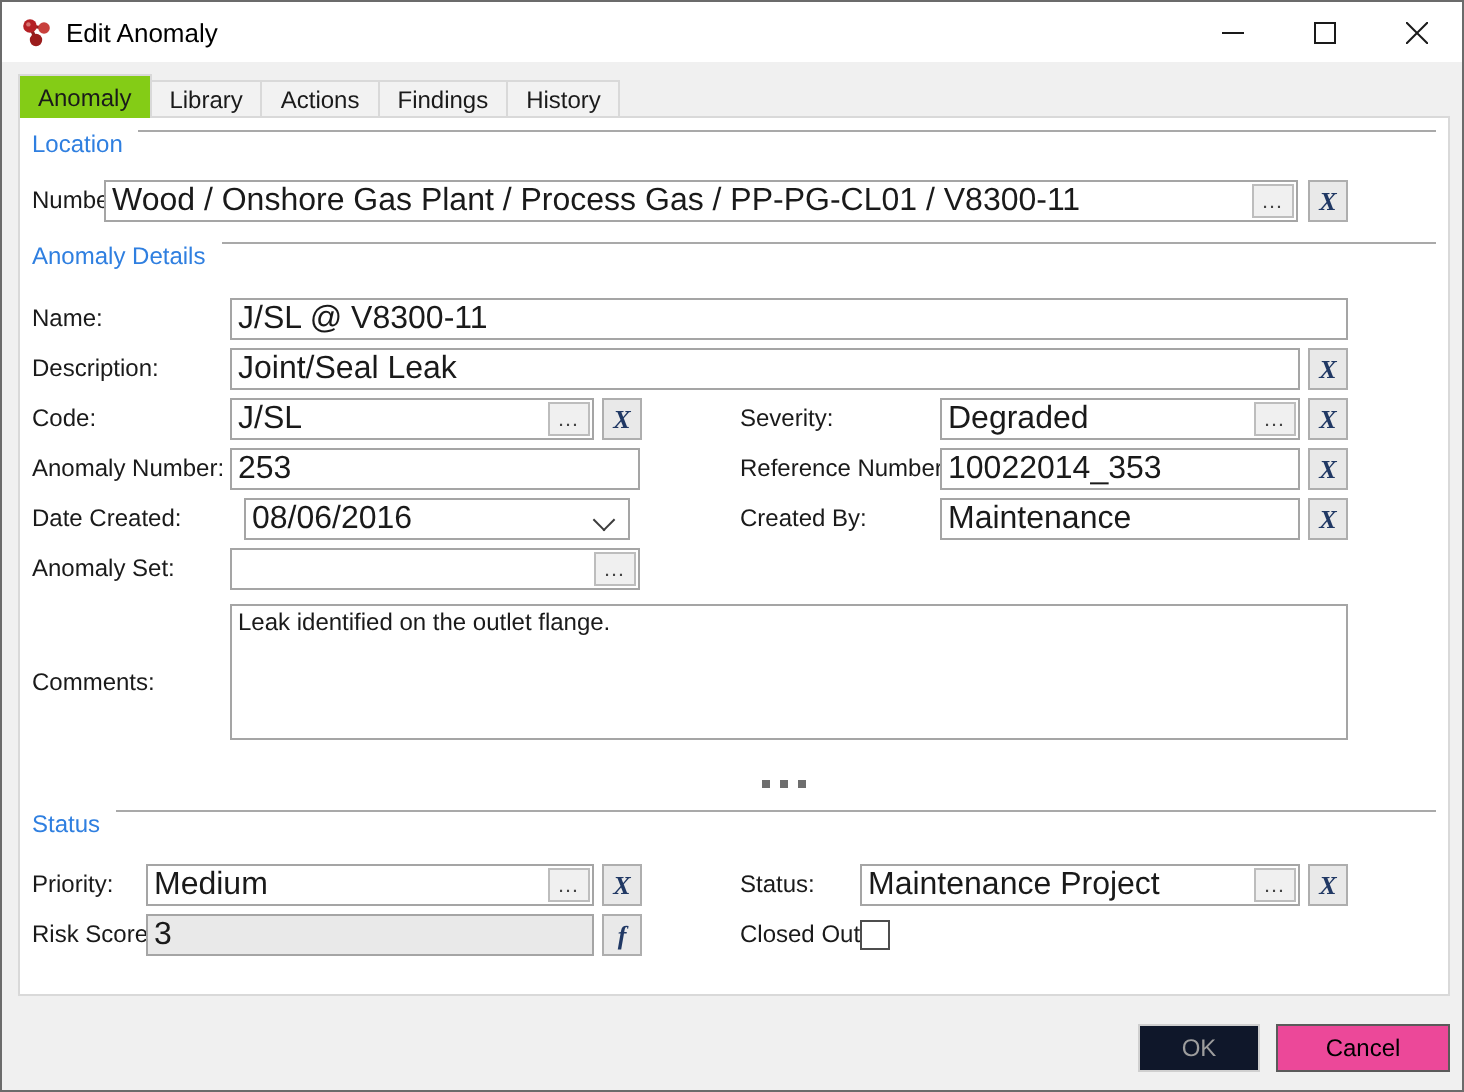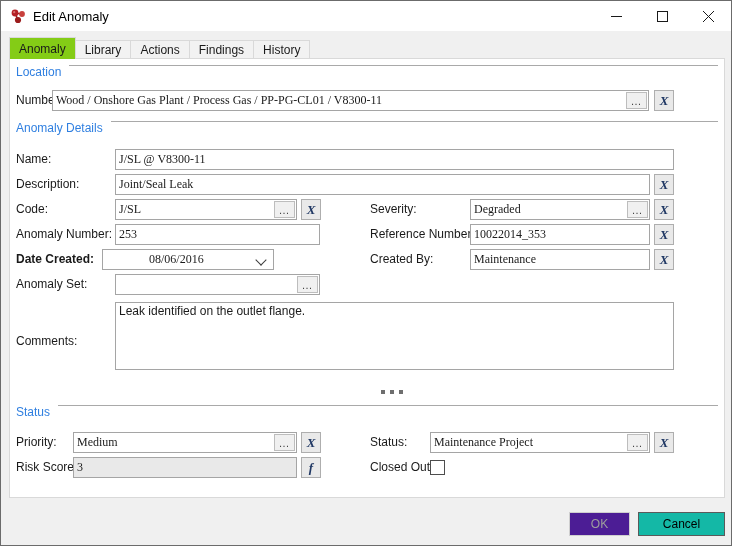--- a/index.html
+++ b/index.html
@@ -18,43 +18,43 @@
   .tab.active{background:#84cc16;height:22px;border-bottom:none;z-index:6;}
   
   .panel{position:absolute;left:8px;top:57px;width:714px;height:438px;background:#ffffff;
          border:1px solid #d9d9d9;box-sizing:content-box;}
   .sec-head{position:absolute;left:6px;right:6px;display:flex;align-items:flex-start;}
   .sec-title{color:#2f7fe0;font-size:12px;white-space:nowrap;}
   .sec-rule{flex:1;height:1px;background:#a9a9a9;margin-left:8px;}
   .lbl{position:absolute;height:21px;line-height:21px;white-space:nowrap;color:#1a1a1a;}
   .field{position:absolute;box-sizing:border-box;height:21px;border:1px solid #a5a5a5;background:#fff;}
   .field input{width:100%;height:100%;border:none;outline:none;background:transparent;
-               font-family:Liberation Serif, serif;font-size:12px;color:#1a1a1a;padding:0 3px;box-sizing:border-box;}
+               font-family:Liberation Sans, sans-serif;font-size:16px;color:#1a1a1a;padding:0 3px;box-sizing:border-box;}
   .field.has-ell input{padding-right:25px;}
   .ell-btn{position:absolute;top:1px;bottom:1px;right:1px;width:21px;background:#f0f0f0;
            border:1px solid #bdbdbd;display:flex;align-items:center;justify-content:center;
            color:#444;font-size:11px;letter-spacing:1px;box-sizing:border-box;}
   .sq-btn{position:absolute;box-sizing:border-box;width:20px;height:21px;background:#e9e9e9;
           border:1px solid #aeaeae;display:flex;align-items:center;justify-content:center;
           font-family:"Liberation Serif",serif;font-style:italic;font-weight:bold;
           font-size:13px;color:#203864;}
   .chev{position:absolute;right:8px;top:6px;width:7px;height:7px;border-right:1px solid #3c3c3c;
         border-bottom:1px solid #3c3c3c;transform:rotate(45deg);}
   .field.readonly{background:#e9e9e9;}
   .field.readonly input{color:#1a1a1a;}
   textarea.comments{position:absolute;box-sizing:border-box;border:1px solid #a5a5a5;resize:none;
         font-family:"Liberation Sans",sans-serif;font-size:12px;color:#1a1a1a;padding:1px 3px;outline:none;}
   .dots{position:absolute;display:flex;gap:5px;}
   .dots i{width:4px;height:4px;background:#6e6e6e;display:block;}
   .checkbox{position:absolute;width:15px;height:15px;background:#fff;border:1px solid #4d4d4d;box-sizing:border-box;}
   
   .btn{position:absolute;box-sizing:border-box;height:24px;display:flex;align-items:center;
        justify-content:center;font-size:12px;}
-  .btn.ok{left:568px;top:511px;width:61px;background:#4c1d95;border:1px solid #cfcfcf;color:#9d9d9d;}
-  .btn.cancel{left:637px;top:511px;width:87px;background:#14b8a6;border:1px solid #5a5a5a;color:#000;}
+  .btn.ok{left:568px;top:511px;width:61px;background:#0f172a;border:1px solid #cfcfcf;color:#9d9d9d;}
+  .btn.cancel{left:637px;top:511px;width:87px;background:#ec4899;border:1px solid #5a5a5a;color:#000;}
 </style>
 </head>
 <body>
 
 <div class="window">
 
   <div class="titlebar">
     <svg class="app-icon" viewBox="0 0 16 16">
       <line x1="5" y1="5" x2="12" y2="6" stroke="#8f1d1d" stroke-width="1.6"></line>
       <line x1="5" y1="5" x2="8" y2="12" stroke="#8f1d1d" stroke-width="1.6"></line>
@@ -147,22 +147,22 @@
     <div class="field" style="left:105px;top:165px;width:205px;">
       <input value="253" style="">
     </div>
 
     <span class="lbl" style="left:360px;top:165px;">Reference Number:</span>
     <div class="field" style="left:460px;top:165px;width:180px;">
       <input value="10022014_353" style="">
     </div>
     <span class="sq-btn" style="left:644px;top:165px;">X</span>
 
-    <span class="lbl" style="left:6px;top:190px;font-weight:bold;">Date Created:</span>
-    <div class="field" style="left:92px;top:190px;width:172px;padding-left:43px;">
+    <span class="lbl" style="left:6px;top:190px;">Date Created:</span>
+    <div class="field" style="left:112px;top:190px;width:193px;">
       <input value="08/06/2016" style="">
       <span class="chev"></span>
     </div>
 
     <span class="lbl" style="left:360px;top:190px;">Created By:</span>
     <div class="field" style="left:460px;top:190px;width:180px;">
       <input value="Maintenance" style="">
     </div>
     <span class="sq-btn" style="left:644px;top:190px;">X</span>
 

